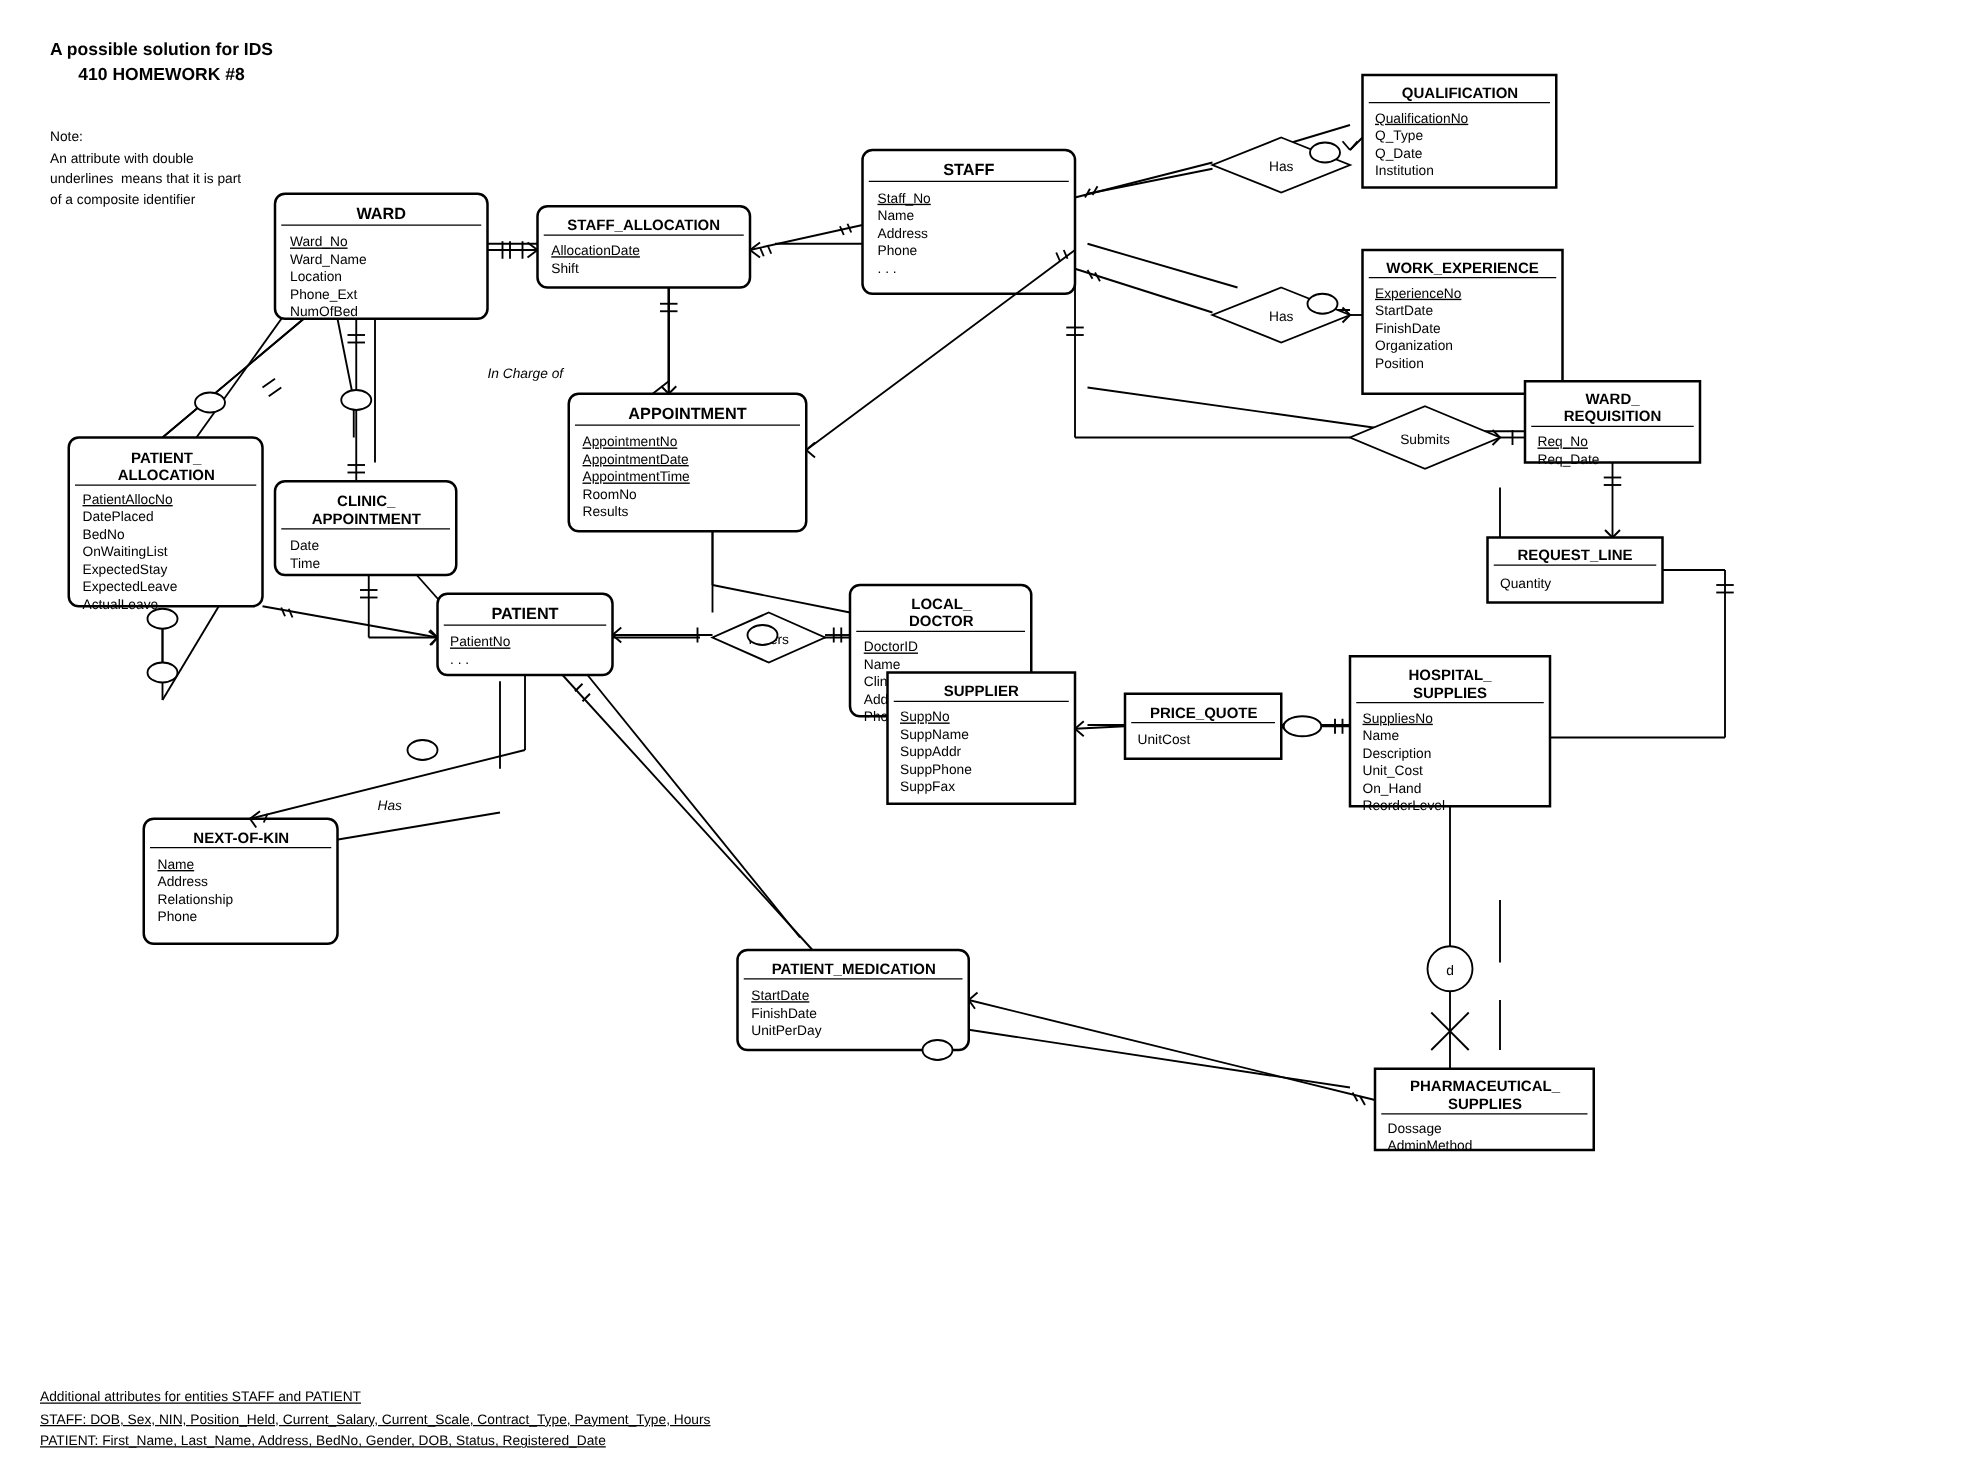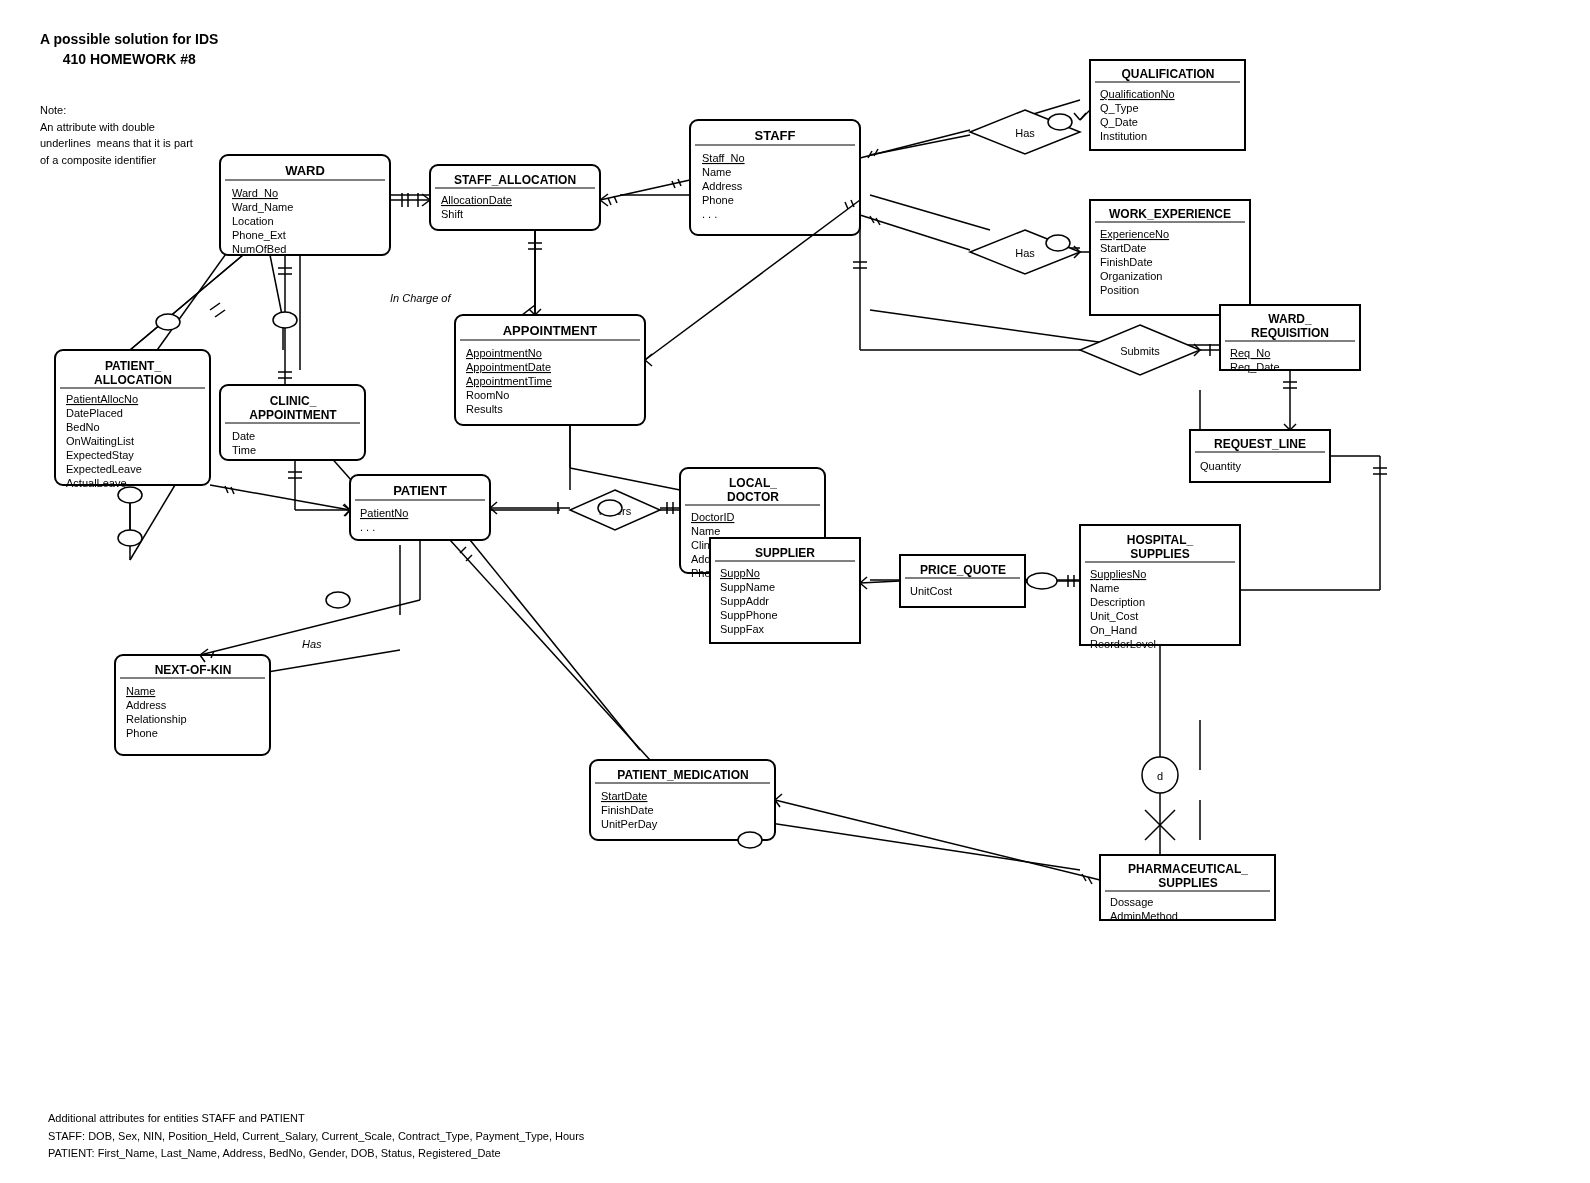--- a/index.html
+++ b/index.html
@@ -36,23 +36,24 @@
       top: 0;
       left: 0;
       width: 1590px;
       height: 1183px;
       pointer-events: none;
     }
 
     .footer-note {
       position: absolute;
       bottom: 20px;
-      left: 48px;
+      left: 32px;
       font-size: 11px;
       line-height: 1.6;
+      text-decoration: underline;
     }
   </style>
 </head>
 <body>
 
 <div class="page-title">
   <div>A possible solution for IDS</div>
   <div>410 HOMEWORK #8</div>
 </div>
 

